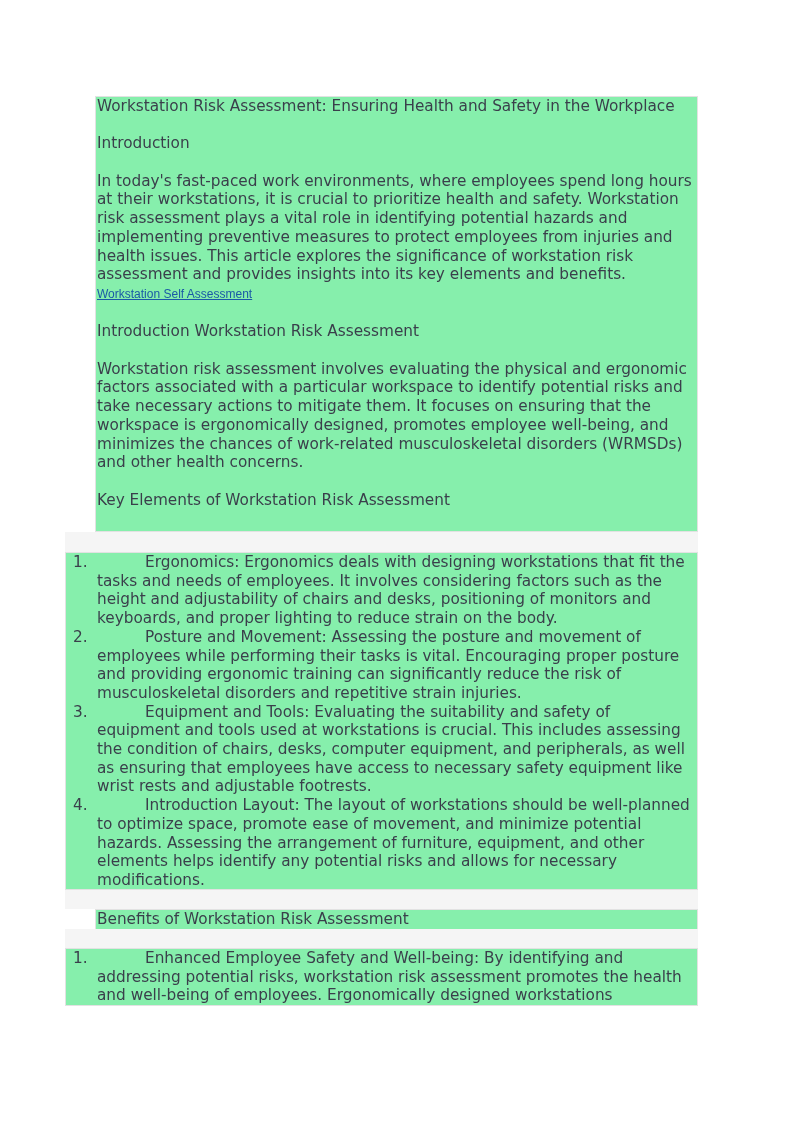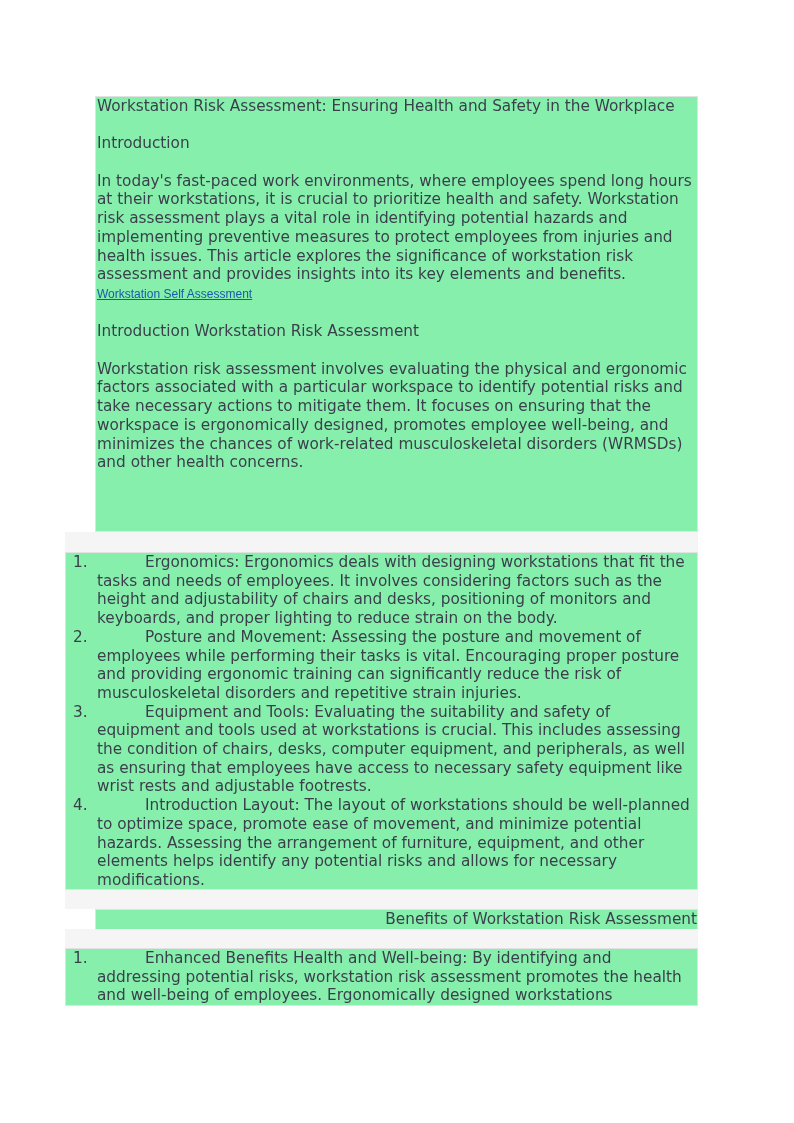--- a/index.html
+++ b/index.html
@@ -14,37 +14,38 @@
   a.link { font-family: "Liberation Sans", sans-serif; font-size: 12px; color: #1a5aa6; }
   .band1 { left: 65px; top: 532px; width: 633px; height: 20px; }
   .list-box { left: 65px; width: 633px; padding: 0 4px 0 0; }
   .list1 { top: 552px; height: 338px; }
   .list2 { top: 948px; height: 58px; overflow: hidden; }
   ol { list-style: none; margin: 0; padding: 0; }
   li { position: relative; padding-left: 31px; }
   li .num { position: absolute; left: 7px; top: 0; }
   li .indent { display: inline-block; width: 48px; }
   .band2 { left: 65px; top: 890px; width: 633px; height: 19px; }
-  .benefits-box { left: 95px; top: 909px; width: 603px; height: 32px; padding-left: 1px; text-align: right; }
+  .benefits-box { left: 95px; top: 909px; width: 603px; height: 32px; padding-left: 1px; }
   .band3 { left: 65px; top: 929px; width: 633px; height: 19px; }
 </style>
 </head>
 <body>
 
 <div class="box intro-box txt">
   <p>Workstation Risk Assessment: Ensuring Health and Safety in the Workplace</p>
   <div class="gap"></div>
   <p>Introduction</p>
   <div class="gap"></div>
   <p><span>In today's fast-paced work environments, where employees spend long hours at their workstations, it is crucial to prioritize health and safety. Workstation risk assessment plays a vital role in identifying potential hazards and implementing preventive measures to protect employees from injuries and health issues. This article explores the significance of workstation risk assessment and provides insights into its key elements and benefits.</span> <a class="link" href="#">Workstation Self Assessment</a></p>
   <div class="gap"></div>
   <p>Introduction Workstation Risk Assessment</p>
   <div class="gap"></div>
   <p>Workstation risk assessment involves evaluating the physical and ergonomic factors associated with a particular workspace to identify potential risks and take necessary actions to mitigate them. It focuses on ensuring that the workspace is ergonomically designed, promotes employee well-being, and minimizes the chances of work-related musculoskeletal disorders (WRMSDs) and other health concerns.</p>
   <div class="gap"></div>
+  <p>Key Elements of Workstation Risk Assessment</p>
 </div>
 
 <div class="band band1"></div>
 
 <div class="box list-box list1 txt">
   <ol>
     <li>
       <span class="num">1.</span><span class="indent"></span><span>Ergonomics: Ergonomics deals with designing workstations that fit the tasks and needs of employees. It involves considering factors such as the height and adjustability of chairs and desks, positioning of monitors and keyboards, and proper lighting to reduce strain on the body.</span>
     </li>
     <li>
@@ -63,16 +64,16 @@
 
 <div class="box benefits-box txt">
   <span>Benefits of Workstation Risk Assessment</span>
 </div>
 
 <div class="band band3"></div>
 
 <div class="box list-box list2 txt">
   <ol>
     <li>
-      <span class="num">1.</span><span class="indent"></span><span>Enhanced Benefits Health and Well-being: By identifying and addressing potential risks, workstation risk assessment promotes the health and well-being of employees. Ergonomically designed workstations</span>
+      <span class="num">1.</span><span class="indent"></span><span>Enhanced Employee Safety and Well-being: By identifying and addressing potential risks, workstation risk assessment promotes the health and well-being of employees. Ergonomically designed workstations</span>
     </li>
   </ol>
 </div>
 
 </body></html>

